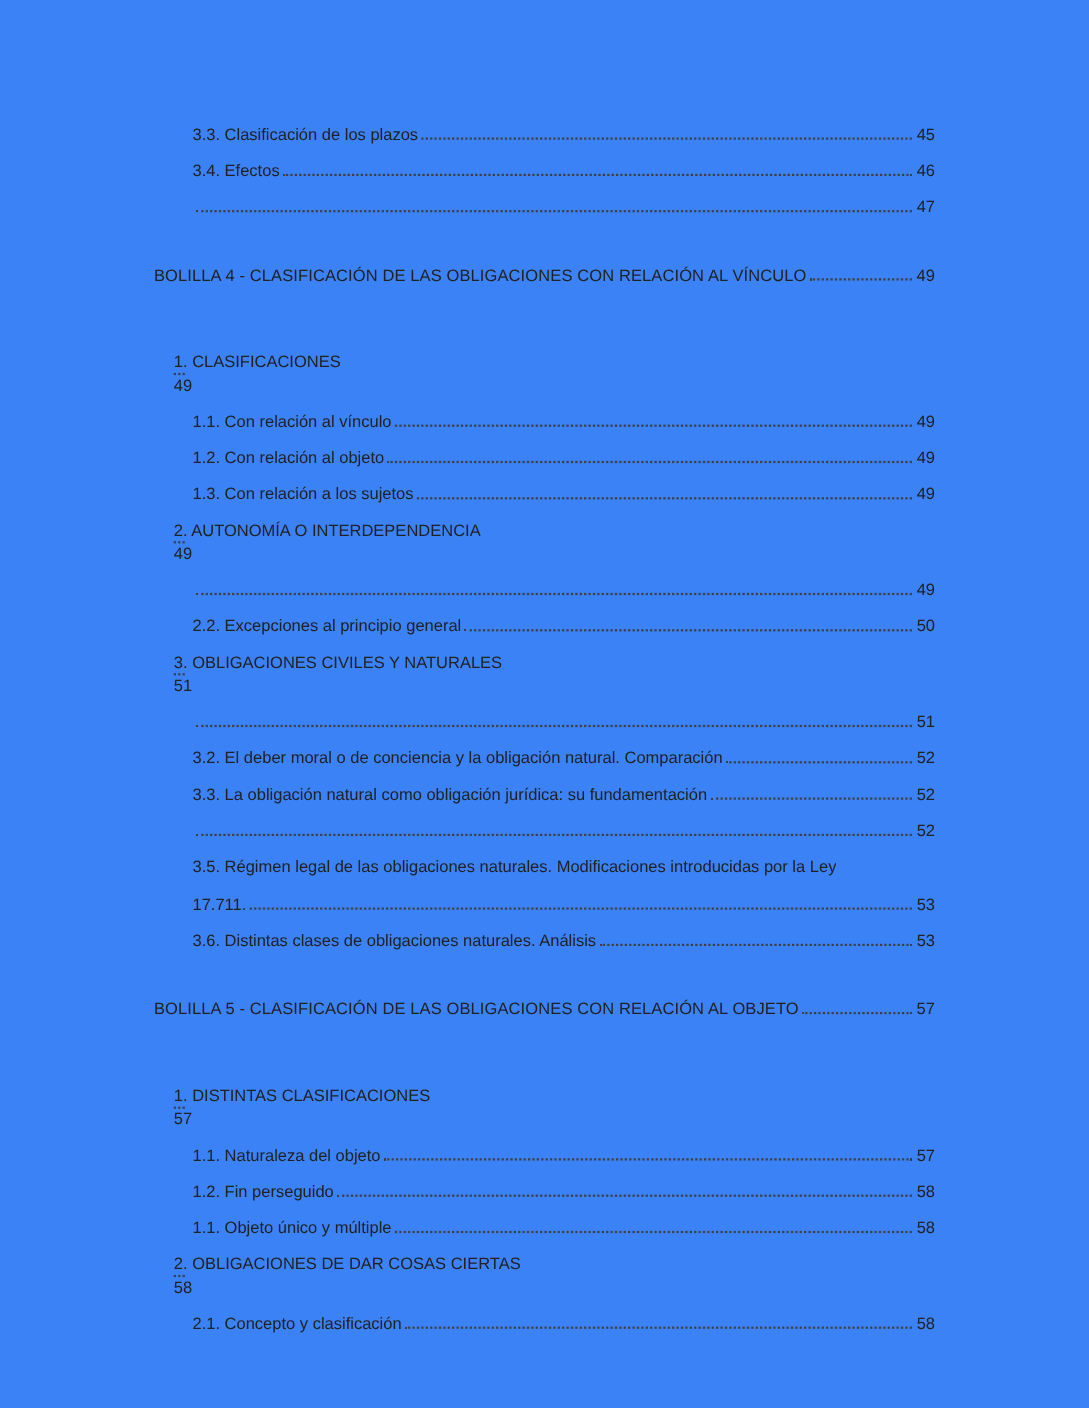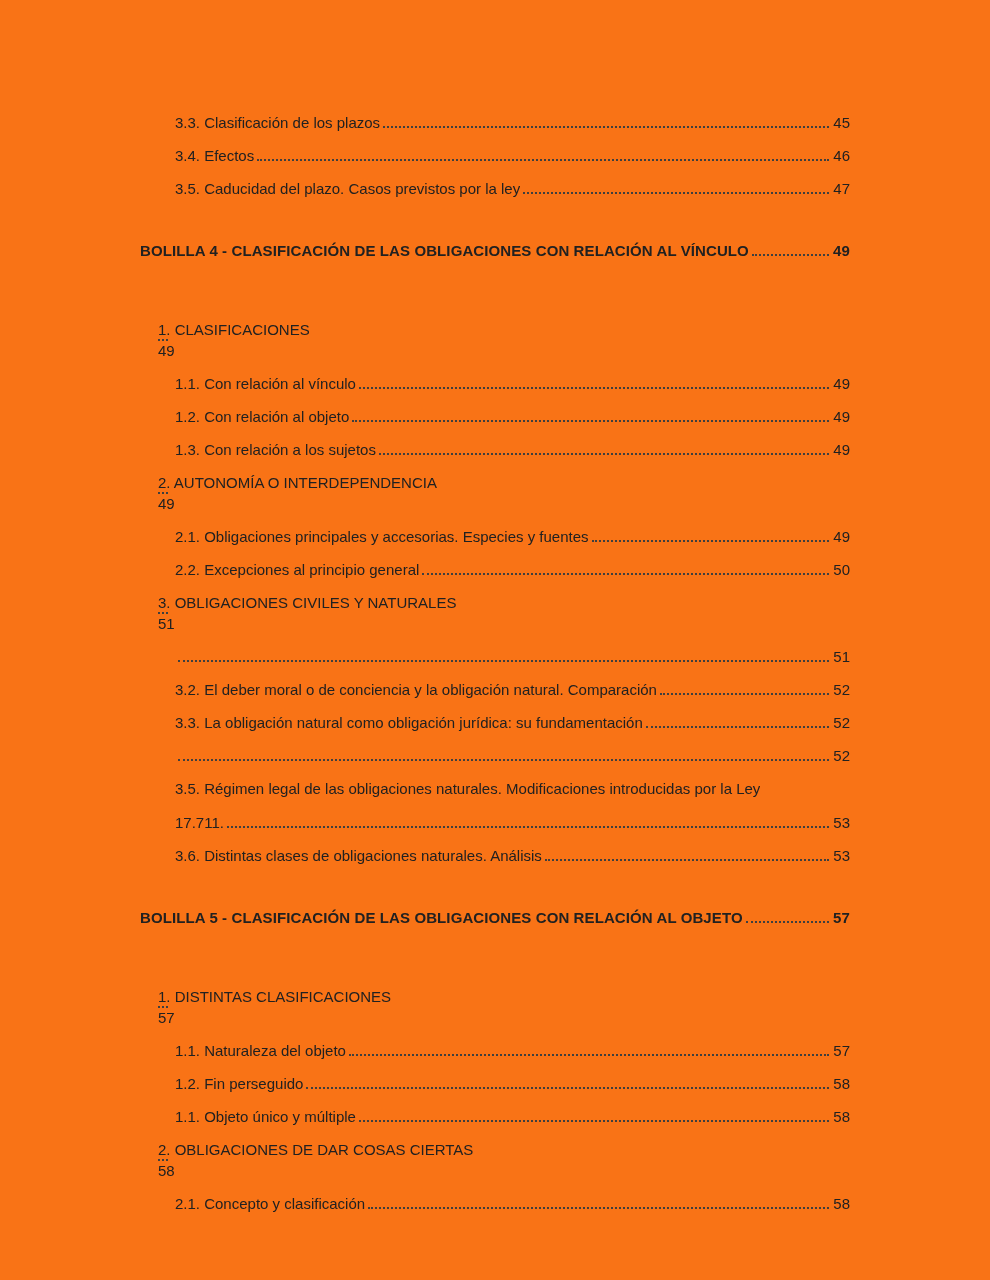--- a/index.html
+++ b/index.html
@@ -8,36 +8,36 @@
     margin: 0;
     padding: 0;
     background: #ffffff;
   }
   .page {
     position: relative;
     width: 990px;
     height: 1280px;
     margin: 0 auto;
     padding: 113px 140px 40px 140px;
-    background: #f97316;
+    background: #3b82f6;
     font-family: "Liberation Sans", sans-serif;
     font-size: 15px;
     color: #212121;
     overflow: hidden;
   }
   .toc-row {
     display: flex;
     align-items: baseline;
     line-height: 19px;
     margin-bottom: 14px;
   }
   .toc-row.level-1 { padding-left: 15px; flex-direction: column; }
   .toc-row.level-2 { padding-left: 35px; }
   .toc-row.heading {
-    font-weight: 700;
+    font-weight: 400;
     padding-left: 0;
     margin-top: 43px;
     margin-bottom: 60px;
     letter-spacing: 0.1px;
   }
   .toc-row.wrap { margin-bottom: 15px; }
   .toc-label { white-space: nowrap; flex: 0 1 auto; overflow: hidden; }
   .toc-row.wrap .toc-label { white-space: normal; }
   .toc-dots {
     flex: 1 1 auto;
@@ -61,21 +61,20 @@
         <span class="toc-label">3.3. Clasificación de los plazos</span>
         <span class="toc-dots"></span>
         <span class="toc-page">45</span>
       </div>
       <div class="toc-row level-2">
         <span class="toc-label">3.4. Efectos</span>
         <span class="toc-dots"></span>
         <span class="toc-page">46</span>
       </div>
       <div class="toc-row level-2">
-        <span class="toc-label">3.5. Caducidad del plazo. Casos previstos por la ley</span>
         <span class="toc-dots"></span>
         <span class="toc-page">47</span>
       </div>
       <div class="toc-row level-0 heading">
         <span class="toc-label">BOLILLA 4  - CLASIFICACIÓN DE LAS OBLIGACIONES CON RELACIÓN AL VÍNCULO</span>
         <span class="toc-dots"></span>
         <span class="toc-page">49</span>
       </div>
       <div class="toc-row level-1">
         <span class="toc-label">1. CLASIFICACIONES</span>
@@ -96,21 +95,20 @@
         <span class="toc-label">1.3. Con relación a los sujetos</span>
         <span class="toc-dots"></span>
         <span class="toc-page">49</span>
       </div>
       <div class="toc-row level-1">
         <span class="toc-label">2. AUTONOMÍA O INTERDEPENDENCIA</span>
         <span class="toc-dots"></span>
         <span class="toc-page">49</span>
       </div>
       <div class="toc-row level-2">
-        <span class="toc-label">2.1. Obligaciones principales y accesorias. Especies y fuentes</span>
         <span class="toc-dots"></span>
         <span class="toc-page">49</span>
       </div>
       <div class="toc-row level-2">
         <span class="toc-label">2.2. Excepciones al principio general</span>
         <span class="toc-dots"></span>
         <span class="toc-page">50</span>
       </div>
       <div class="toc-row level-1">
         <span class="toc-label">3. OBLIGACIONES CIVILES Y NATURALES</span>

